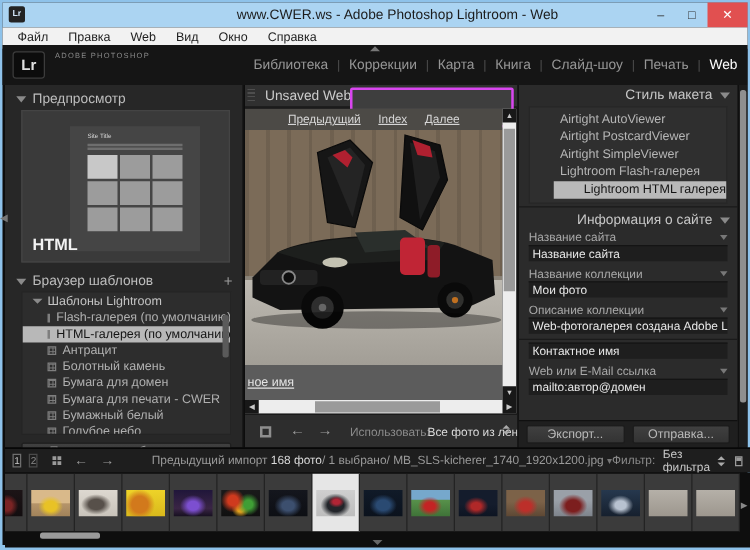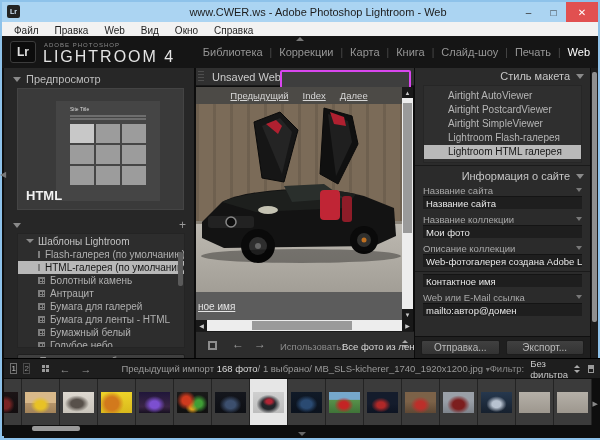--- a/index.html
+++ b/index.html
@@ -99,21 +99,21 @@
   .updown i { width:0; height:0; border-left:3px solid transparent; border-right:3px solid transparent; }
   .updown .u { border-bottom:3px solid #aaa; }
   .updown .d { border-top:3px solid #aaa; }
 
   
   .right-panel { position:absolute; left:412px; top:66px; width:176px; height:290px; background:#2b2b2b; border-left:1px solid #0c0c0c; }
   .rp-h { display:flex; align-items:center; justify-content:flex-end; font-size:11px; color:#c6c6c6; height:16px; padding-right:4px; }
   .rp-h .tri { margin-left:6px; margin-right:2px; }
   .style-list { margin:1px 8px 0 8px; background:#2f2f2f; border:1px solid #262626; padding:3px 0; }
   .style-item { font-size:10px; color:#b6b6b6; height:14px; line-height:14px; padding-left:24px; white-space:nowrap; }
-  .style-item.selected { background:#b9b9b9; color:#141414; }
+  .style-item.selected { background:#b9b9b9; color:#141414;margin-left:19px; }
   .rp-btn { margin:5px 8px 4px 8px; height:14px; background:#363636; border:1px solid #565656; border-radius:2px;
     font-size:9px; color:#b2b2b2; text-align:center; line-height:12px; white-space:nowrap; }
   .rp-divider { height:1px; background:#1a1a1a; margin:2px 0; }
   .field { padding:0 8px; }
   .f-label { display:flex; align-items:center; font-size:9.5px; color:#a9a9a9; height:12px; }
   .f-label .dd { margin-left:auto; width:0; height:0; border-left:3px solid transparent; border-right:3px solid transparent; border-top:4px solid #787878; }
   .f-input { height:13px; background:#1e1e1e; border-top:1px solid #141414; font-size:9.5px; color:#e8e8e8;
     line-height:13px; padding-left:3px; margin-bottom:4px; white-space:nowrap; overflow:hidden; }
   .rp-buttons { position:absolute; left:0; right:0; bottom:0; height:22px; background:#1f1f1f; border-top:1px solid #101010;
     display:flex; align-items:center; gap:6px; padding:0 6px; }
@@ -169,21 +169,20 @@
     <span class="menu-item">Web</span>
     <span class="menu-item">Вид</span>
     <span class="menu-item">Окно</span>
     <span class="menu-item">Справка</span>
   </div>
 
   <div class="header">
     <div class="collapse-top"></div>
     <div class="lr-box">Lr</div>
     <div class="logo-small">ADOBE PHOTOSHOP</div>
-    <div class="logo-large">LIGHTROOM 4</div>
     <div class="modules">
       <span class="module">Библиотека</span>
       <span class="module-sep">|</span>
       <span class="module">Коррекции</span>
       <span class="module-sep">|</span>
       <span class="module">Карта</span>
       <span class="module-sep">|</span>
       <span class="module">Книга</span>
       <span class="module-sep">|</span>
       <span class="module">Слайд-шоу</span>
@@ -213,50 +212,51 @@
             <div class="mini-cell"></div>
           <div class="mini-cell"></div>
             <div class="mini-cell"></div>
             <div class="mini-cell"></div>
         </div>
       </div>
       <div class="html-badge">HTML</div>
     </div>
     <div class="panel-header lp-h2">
       <span class="tri"></span>
+      <span>Браузер шаблонов</span>
       <span class="plus">+</span>
     </div>
     <div class="tpl-list">
       <div class="tpl-root">
         <span class="tri"></span>
         <span>Шаблоны Lightroom</span>
       </div>
       <div class="tpl-item">
           <span class="tpl-icon"></span>
           <span>Flash-галерея (по умолчанию)</span>
         </div>
       <div class="tpl-item selected">
           <span class="tpl-icon"></span>
           <span>HTML-галерея (по умолчанию)</span>
         </div>
       <div class="tpl-item">
           <span class="tpl-icon"></span>
+          <span>Антрацит</span>
+        </div>
+      <div class="tpl-item">
+          <span class="tpl-icon"></span>
           <span>Болотный камень</span>
         </div>
       <div class="tpl-item">
           <span class="tpl-icon"></span>
-          <span>Антрацит</span>
-        </div>
-      <div class="tpl-item">
-          <span class="tpl-icon"></span>
-          <span>Бумага для галерей</span>
-        </div>
-      <div class="tpl-item">
-          <span class="tpl-icon"></span>
-          <span>Бумага для ленты - HTML</span>
+          <span>Бумага для домен</span>
+        </div>
+      <div class="tpl-item">
+          <span class="tpl-icon"></span>
+          <span>Бумага для печати - CWER</span>
         </div>
       <div class="tpl-item">
           <span class="tpl-icon"></span>
           <span>Бумажный белый</span>
         </div>
       <div class="tpl-item">
           <span class="tpl-icon"></span>
           <span>Голубое небо</span>
         </div>
       <div class="tpl-scroll"></div>
@@ -381,22 +381,22 @@
       <div class="f-input">Контактное имя</div>
     </div>
     <div class="field">
       <div class="f-label">
           <span>Web или E-Mail ссылка</span>
           <span class="dd"></span>
         </div>
       <div class="f-input">mailto:автор@домен</div>
     </div>
     <div class="rp-buttons">
+      <div class="rp-action">Экспорт...</div>
       <div class="rp-action">Отправка...</div>
-      <div class="rp-action">Экспорт...</div>
     </div>
   </div>
   <div class="right-scroll">
       <div class="thumb"></div>
     </div>
 
   <div class="fs-bar">
     <div class="mon-btn">1</div>
     <div class="mon-btn dim">2</div>
     <div class="grid-icon">

